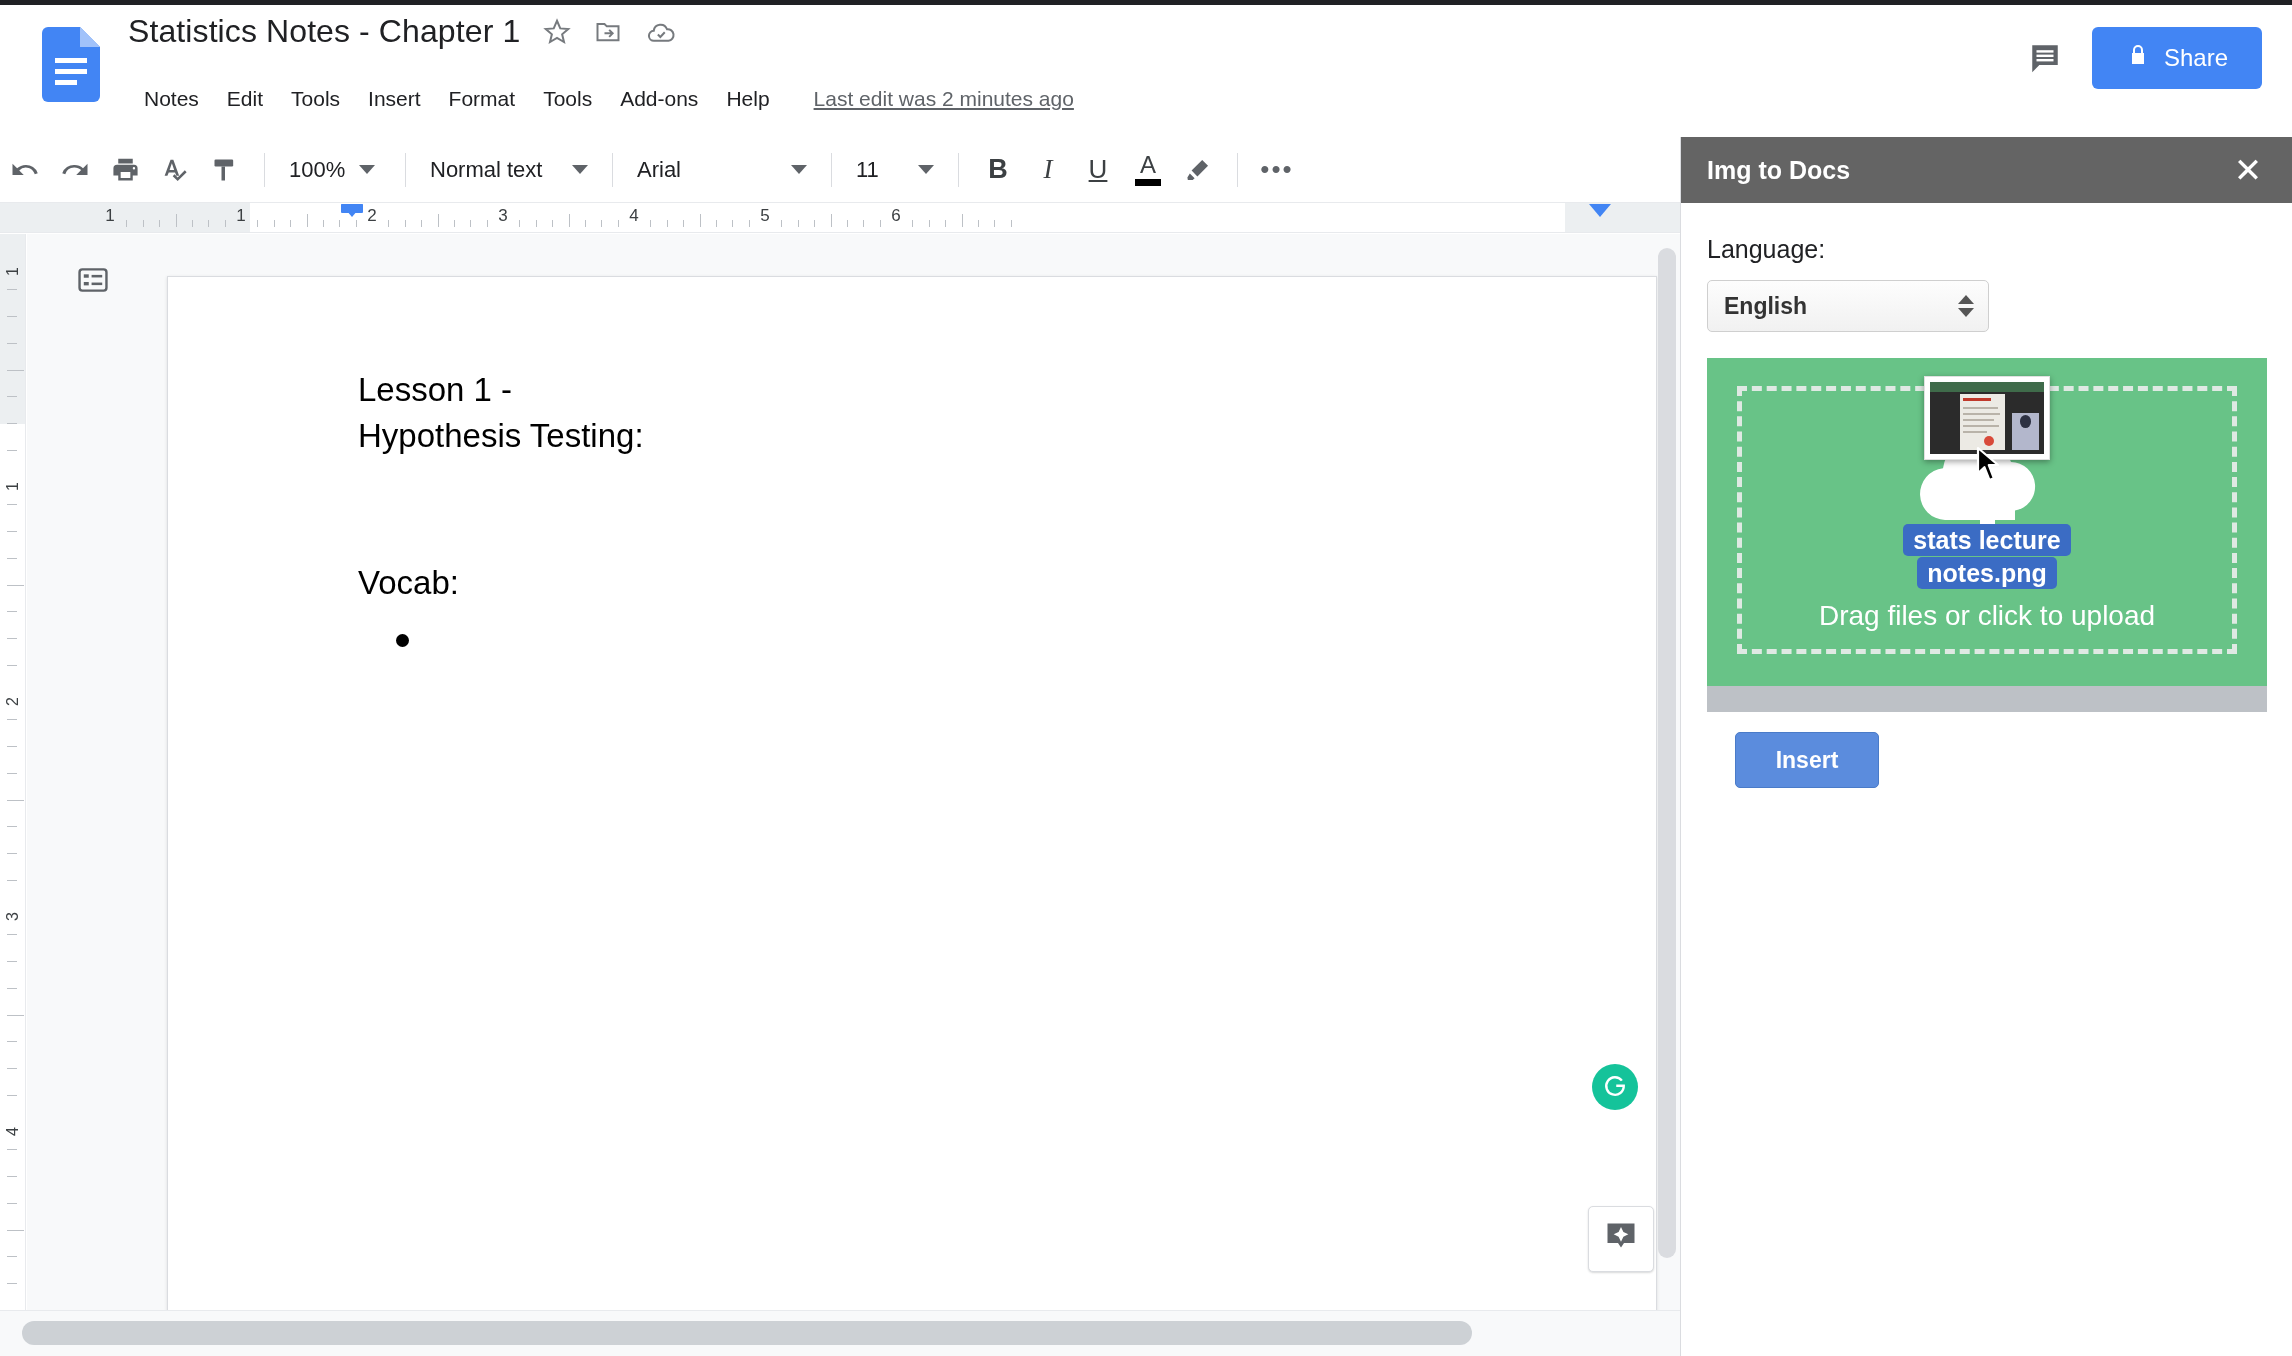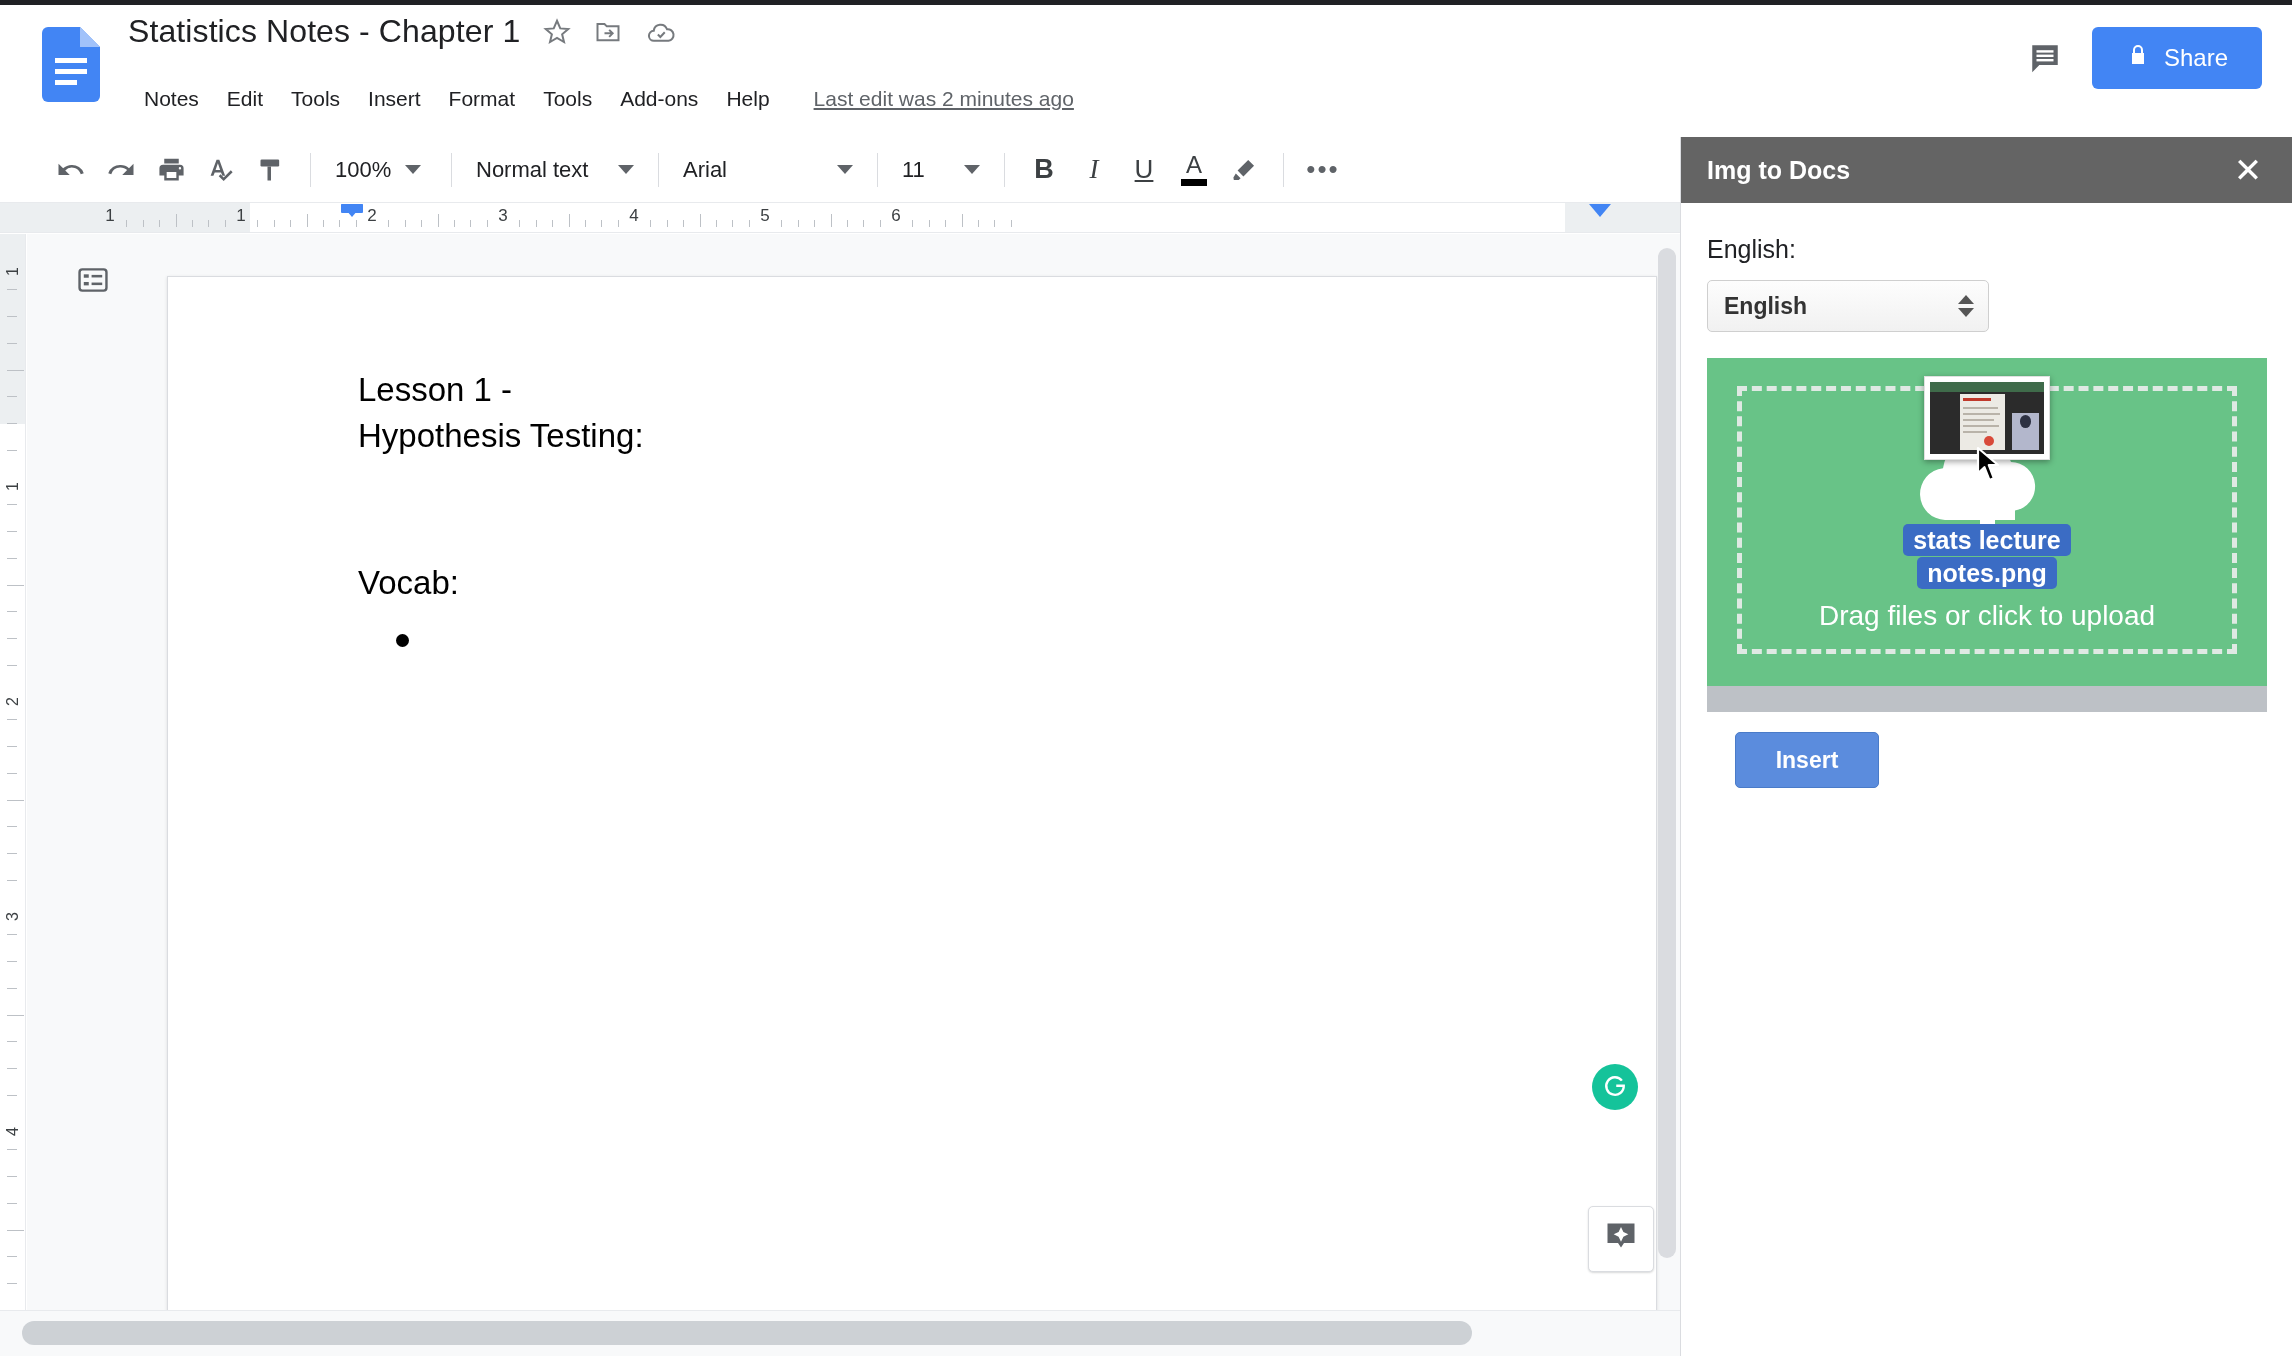--- a/index.html
+++ b/index.html
@@ -50,21 +50,21 @@
     border-radius: 6px; height: 62px; padding: 0 34px;
     font-size: 24px; font-weight: 500; cursor: pointer;
     display: flex; align-items: center; gap: 14px;
     font-family: "Liberation Sans", sans-serif;
   }
 
   
   .toolbar {
     position: absolute; top: 132px; left: 0; right: 0; height: 66px;
     background: #fff; display: flex; align-items: center;
-    padding-left: 46px; border-bottom: 1px solid #e8eaed;
+    border-bottom: 1px solid #e8eaed;
   }
   .tb-btn {
     width: 50px; height: 50px; display: flex; align-items: center;
     justify-content: center; border-radius: 4px; cursor: pointer;
     color: #5f6368; flex: 0 0 auto;
   }
   .tb-sep {
     width: 1px; height: 34px; background: #dadce0; margin: 0 14px; flex:0 0 auto;
   }
   .tb-select {
@@ -599,21 +599,21 @@
 
 <div class="addon-panel">
 
   <div class="addon-header">
     <div class="addon-title">Img to Docs</div>
     <div class="addon-close">✕</div>
   </div>
 
   <div class="addon-body">
 
-    <div class="lang-label">English:</div>
+    <div class="lang-label">Language:</div>
 
     <div class="lang-select">
       <span class="lang-value">English</span>
       <span class="spinner-arrows">
         <span class="sp-up"></span>
           <span class="sp-dn"></span>
       </span>
     </div>
 
     <div class="dropzone-wrap">

